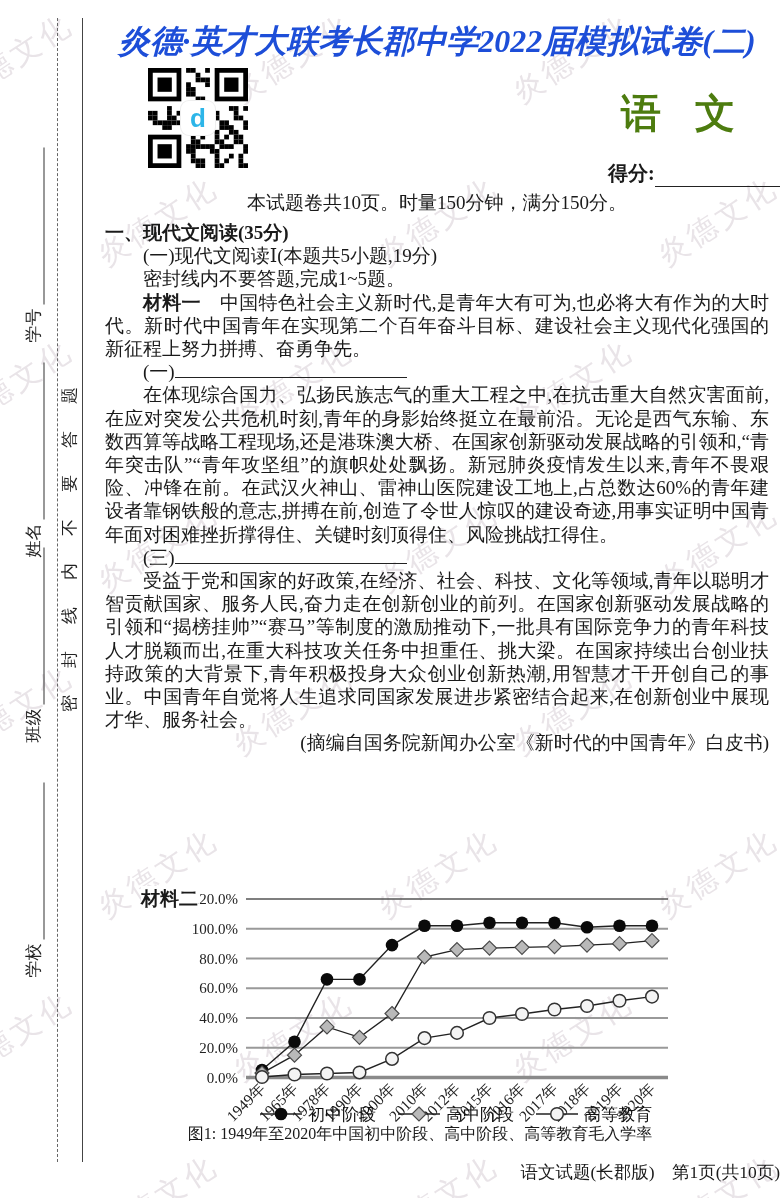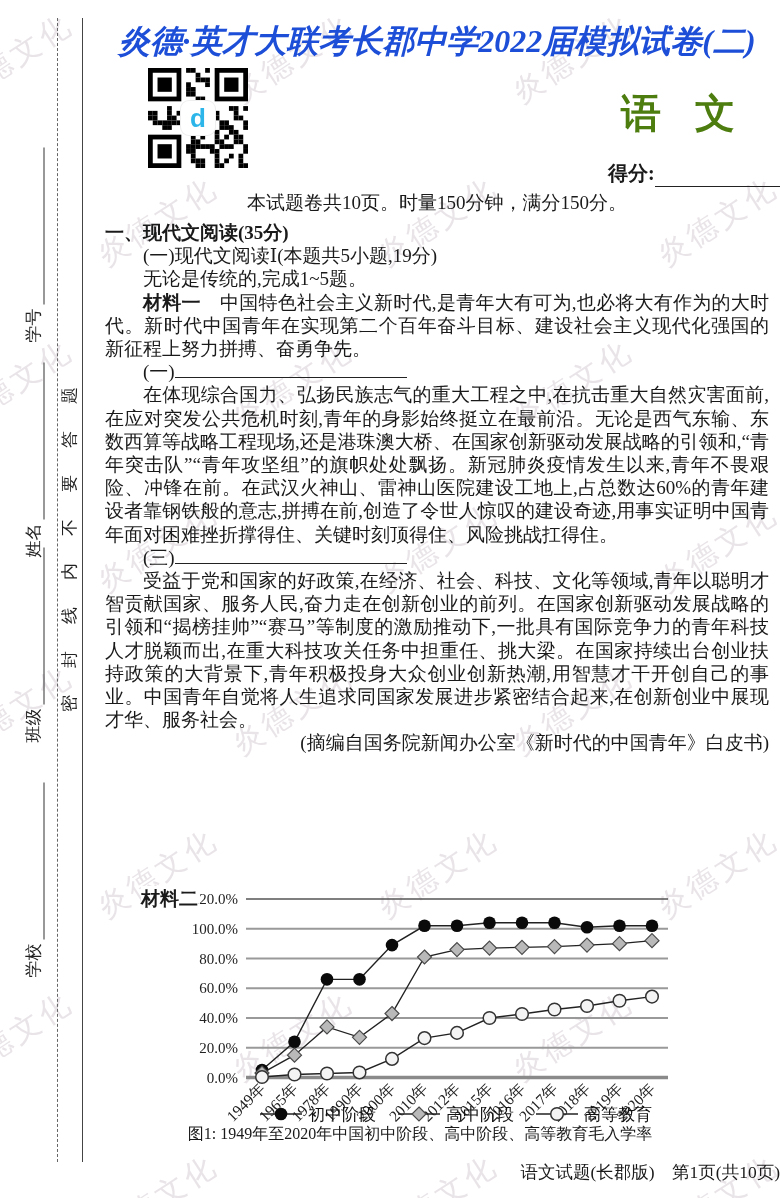--- a/index.html
+++ b/index.html
@@ -235,21 +235,21 @@
   </div>
   <div id="subject-title">语文</div>
   <div id="score-row">
     <span>得分:</span><span class="scoreline"></span>
   </div>
   <div id="instructions">本试题卷共10页。时量150分钟，满分150分。</div>
 
   <div id="content">
       <p class="h1">一、现代文阅读(35分)</p>
       <p class="sub">(一)现代文阅读Ⅰ(本题共5小题,19分)</p>
-      <p class="sub">无论是传统的,完成1~5题。</p>
+      <p class="sub">密封线内不要答题,完成1~5题。</p>
       <p class="para"><span class="lead">材料一</span>　中国特色社会主义新时代,是青年大有可为,也必将大有作为的大时代。新时代中国青年在实现第二个百年奋斗目标、建设社会主义现代化强国的新征程上努力拼搏、奋勇争先。</p>
       <p class="blank">(一)<span class="bline"></span></p>
       <p class="para">在体现综合国力、弘扬民族志气的重大工程之中,在抗击重大自然灾害面前,在应对突发公共危机时刻,青年的身影始终挺立在最前沿。无论是西气东输、东数西算等战略工程现场,还是港珠澳大桥、在国家创新驱动发展战略的引领和,“青年突击队”“青年攻坚组”的旗帜处处飘扬。新冠肺炎疫情发生以来,青年不畏艰险、冲锋在前。在武汉火神山、雷神山医院建设工地上,占总数达60%的青年建设者靠钢铁般的意志,拼搏在前,创造了令世人惊叹的建设奇迹,用事实证明中国青年面对困难挫折撑得住、关键时刻顶得住、风险挑战扛得住。</p>
       <p class="blank">(三)<span class="bline"></span></p>
       <p class="para">受益于党和国家的好政策,在经济、社会、科技、文化等领域,青年以聪明才智贡献国家、服务人民,奋力走在创新创业的前列。在国家创新驱动发展战略的引领和“揭榜挂帅”“赛马”等制度的激励推动下,一批具有国际竞争力的青年科技人才脱颖而出,在重大科技攻关任务中担重任、挑大梁。在国家持续出台创业扶持政策的大背景下,青年积极投身大众创业创新热潮,用智慧才干开创自己的事业。中国青年自觉将人生追求同国家发展进步紧密结合起来,在创新创业中展现才华、服务社会。</p>
       <p class="source">(摘编自国务院新闻办公室《新时代的中国青年》白皮书)</p>
     </div>
 
   <div id="material2">材料二</div>
   <div id="chart">

